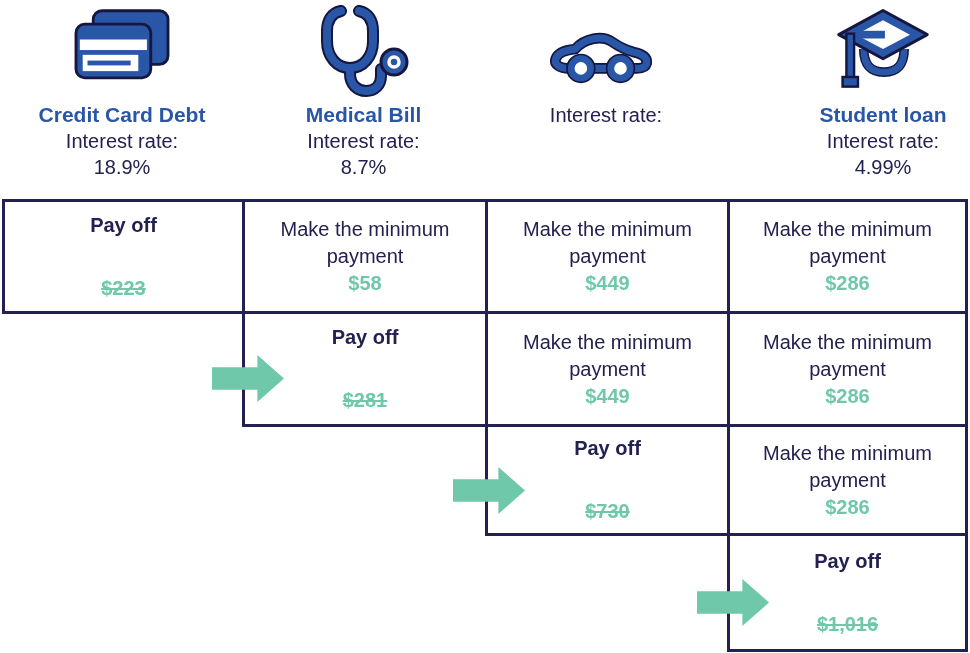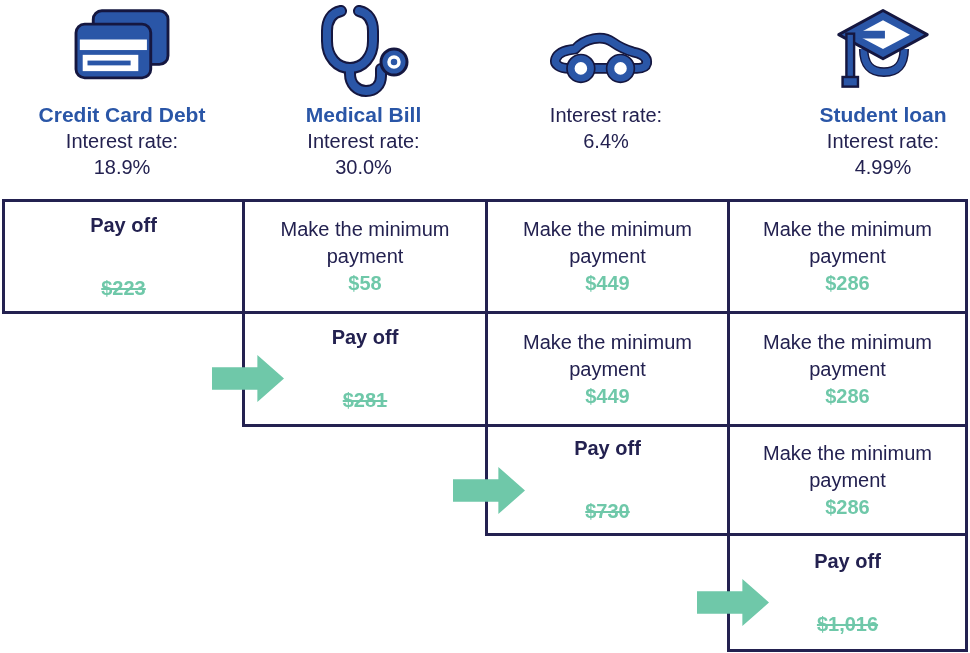--- a/index.html
+++ b/index.html
@@ -78,36 +78,35 @@
         <g fill="none" stroke="#2A56A7" stroke-width="8" stroke-linecap="round">
           <path d="M27 6 C17 8 13 16 13 26 L13 36 C13 52 23 63 36 63 C49 63 59 52 59 36 L59 26 C59 16 55 8 45 6"></path>
           <path d="M36 63 L36 69 C36 79 43 86 52 86 C61 86 67 80 67 71 L67 64"></path>
         </g>
         <circle cx="80" cy="57" r="13" fill="#2A56A7" stroke="#151740" stroke-width="3"></circle>
         <circle cx="80" cy="57" r="5" fill="none" stroke="#ffffff" stroke-width="3.5"></circle>
       </svg>
     </div>
     <div class="col-title">Medical Bill</div>
     <div class="col-sub">Interest rate:</div>
-    <div class="col-sub">30.0%</div>
+    <div class="col-sub">8.7%</div>
   </div>
 
   <div class="col-header c3">
     <div class="icon-box">
       <svg width="116" height="66" viewBox="0 0 120 68">
         <path d="M22 52 C12 52 6 48 8 42 C10 36 18 33 28 32 C38 21 56 17 67 25 C74 30 81 33 88 35 C98 37 103 41 102 47 C101 51 97 52 92 52 L87 52 M45 52 L64 52" fill="none" stroke="#151740" stroke-width="11" stroke-linecap="round" stroke-linejoin="round"></path>
         <path d="M22 52 C12 52 6 48 8 42 C10 36 18 33 28 32 C38 21 56 17 67 25 C74 30 81 33 88 35 C98 37 103 41 102 47 C101 51 97 52 92 52 L87 52 M45 52 L64 52" fill="none" stroke="#2A56A7" stroke-width="7.5" stroke-linecap="round" stroke-linejoin="round"></path>
         <circle cx="34" cy="52" r="10" fill="#ffffff" stroke="#151740" stroke-width="10.5"></circle>
         <circle cx="75" cy="52" r="10" fill="#ffffff" stroke="#151740" stroke-width="10.5"></circle>
         <circle cx="34" cy="52" r="10" fill="#ffffff" stroke="#2A56A7" stroke-width="7"></circle>
         <circle cx="75" cy="52" r="10" fill="#ffffff" stroke="#2A56A7" stroke-width="7"></circle>
       </svg>
     </div>
     <div class="col-sub">Interest rate:</div>
-    <div class="col-sub">6.4%</div>
   </div>
 
   <div class="col-header c4">
     <div class="icon-box">
       <svg width="104" height="90" viewBox="0 0 108 92">
         <path d="M34 44 C34 60 41 68 55 68 C69 68 76 60 76 44" fill="none" stroke="#151740" stroke-width="10"></path>
         <path d="M34 44 C34 60 41 68 55 68 C69 68 76 60 76 44" fill="none" stroke="#2A56A7" stroke-width="7"></path>
         <polygon points="54,4 100,29 54,54 8,29" fill="#2A56A7" stroke="#151740" stroke-width="3" stroke-linejoin="round"></polygon>
         <polygon points="54,14 82,29 54,44 26,29" fill="#ffffff"></polygon>
         <rect x="22" y="25" width="34" height="8" fill="#2A56A7"></rect>

